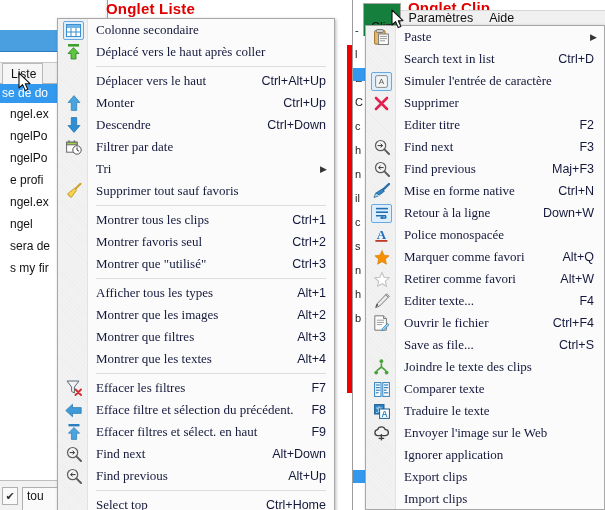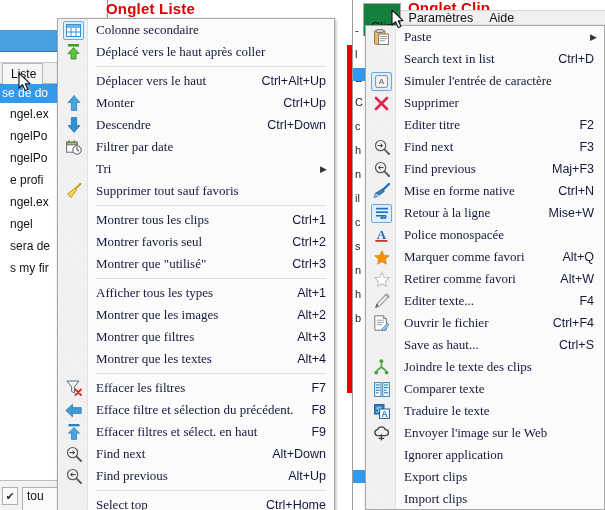--- a/index.html
+++ b/index.html
@@ -544,21 +544,21 @@
         <li class="mi">
           <span class="ico framed">
             <svg width="14" height="12" viewBox="0 0 14 12">
               <line x1="1" y1="1.6" x2="13" y2="1.6" stroke="#1f6fb5" stroke-width="1.6"></line>
               <line x1="1" y1="5.2" x2="13" y2="5.2" stroke="#1f6fb5" stroke-width="1.6"></line>
               <path d="M1 8.8 L10.5 8.8 A2 2 0 0 1 10.5 11 L6.5 11" stroke="#1f6fb5" stroke-width="1.5" fill="none"></path>
               <path d="M8 9.3 L6 11 L8 12.4" stroke="#1f6fb5" stroke-width="1.3" fill="none"></path>
             </svg>
           </span>
           <span class="label">Retour à la ligne</span>
-          <span class="accel">Mise+W</span>
+          <span class="accel">Down+W</span>
         </li>
         <li class="mi">
           <span class="ico">
             <svg width="15" height="16" viewBox="0 0 15 16">
               <text x="7.4" y="11.6" font-size="13" text-anchor="middle" fill="#1e6fc0" font-family="Liberation Serif, serif" font-weight="bold">A</text>
               <rect x="1.4" y="13" width="12" height="1.8" fill="#c0392b"></rect>
             </svg>
           </span>
           <span class="label">Police monospacée</span>
         </li>
@@ -599,21 +599,21 @@
               <line x1="2.8" y1="5.2" x2="10" y2="5.2" stroke="#9e9e9e"></line>
               <line x1="2.8" y1="7.4" x2="10" y2="7.4" stroke="#9e9e9e"></line>
               <line x1="2.8" y1="9.6" x2="8" y2="9.6" stroke="#9e9e9e"></line>
               <path d="M13.6 8.4 L15 9.8 L9.6 15.2 L7.8 15.6 L8.2 13.8 Z" fill="#9fd6f5" stroke="#2d7fb8" stroke-width="0.8"></path>
             </svg>
           </span>
           <span class="label">Ouvrir le fichier</span>
           <span class="accel">Ctrl+F4</span>
         </li>
         <li class="mi">
-          <span class="label">Save as haut...</span>
+          <span class="label">Save as file...</span>
           <span class="accel">Ctrl+S</span>
         </li>
         <li class="mi">
           <span class="ico">
             <svg width="15" height="16" viewBox="0 0 15 16">
               <circle cx="7.4" cy="2.2" r="1.9" fill="#4aa23a"></circle>
               <circle cx="2.2" cy="13.6" r="1.9" fill="#4aa23a"></circle>
               <circle cx="12.6" cy="13.6" r="1.9" fill="#4aa23a"></circle>
               <path d="M7.4 4.2 L7.4 8 M7.4 8 L2.6 11.8 M7.4 8 L12.2 11.8" stroke="#4aa23a" stroke-width="1.6" fill="none"></path>
             </svg>

